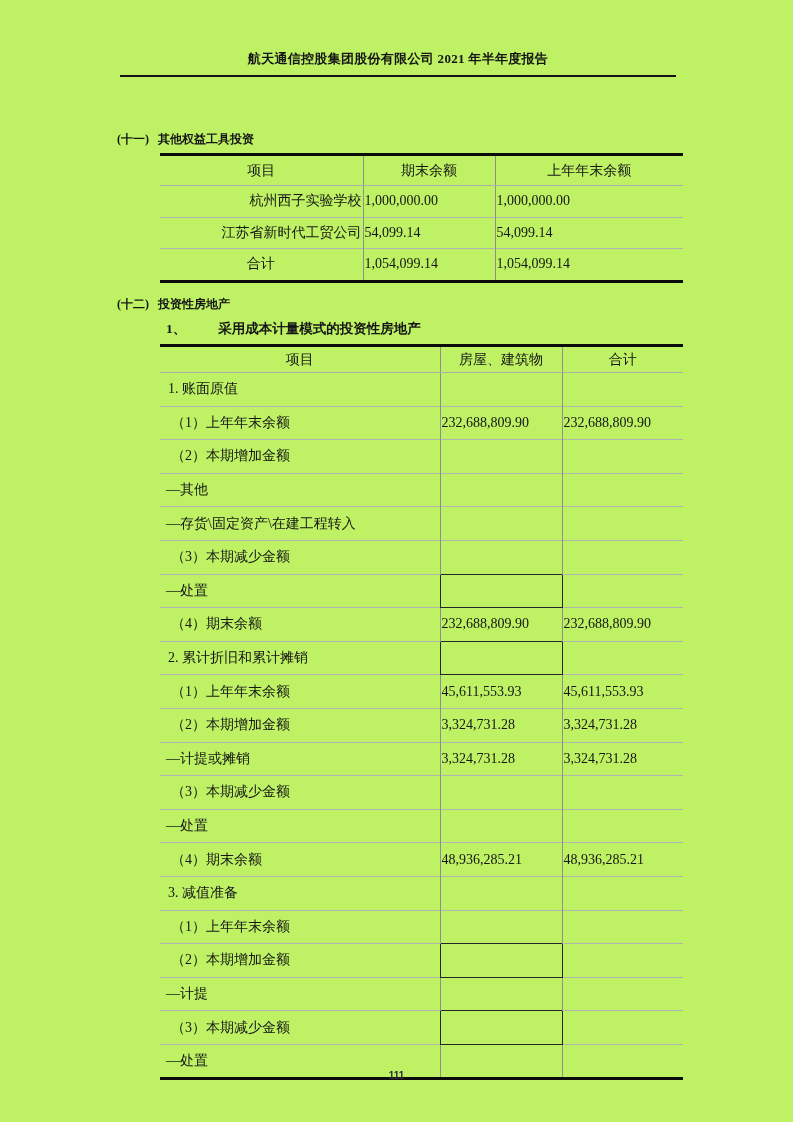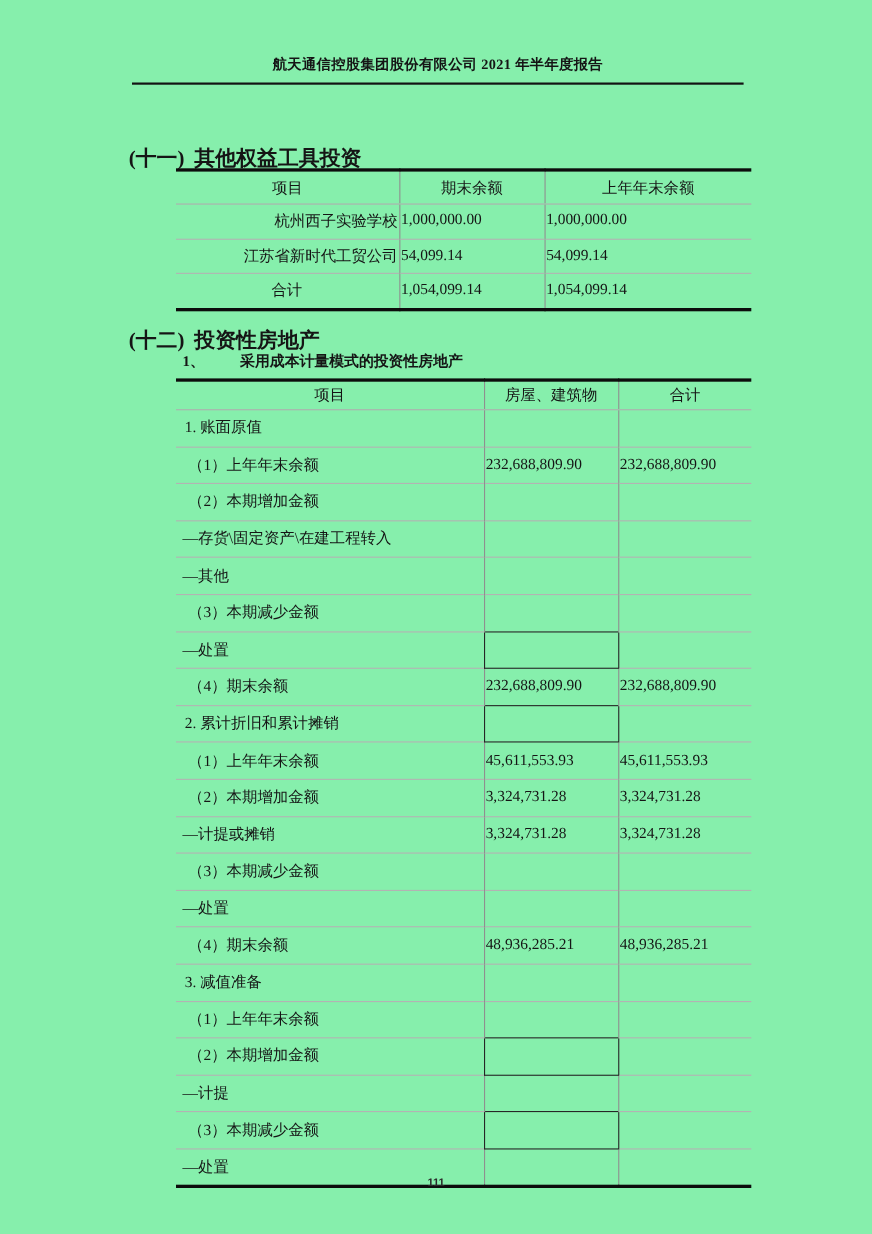--- a/index.html
+++ b/index.html
@@ -1,35 +1,35 @@
 <!DOCTYPE html>
 <html><head>
 <meta charset="utf-8">
 <style>
   html, body { margin:0; padding:0; background:#ffffff; }
   .page {
     position:relative;
     width:793px; height:1122px;
-    background:#86efac;
+    background:#bef264;
     font-family:"Liberation Serif","DejaVu Serif",serif;
     color:#151515;
     overflow:hidden;
   }
 
   
   .doc-header {
     position:absolute; left:120px; top:50px; width:556px;
     text-align:center; font-size:13px; font-weight:bold;
     letter-spacing:0.3px;
     padding-bottom:7px;
     border-bottom:2.5px solid #131313;
   }
 
   
-  .sec-head { position:absolute; display:flex; font-weight:bold; font-size:19px; white-space:nowrap; }
+  .sec-head { position:absolute; display:flex; font-weight:bold; font-size:12px; white-space:nowrap; }
   #sec11-head { left:117px; top:131px; }
   #sec12-head { left:117px; top:296px; }
   .sec-label { margin-right:9px; }
 
   .subsec-head { position:absolute; left:166px; top:320px; display:flex; font-weight:bold; font-size:13.5px; white-space:nowrap; }
   .subsec-num { margin-right:32px; }
 
   
   table {
     position:absolute; left:160px;
@@ -152,26 +152,26 @@
         <td class="lbl sub">（1）上年年末余额</td>
         <td class="num">232,688,809.90</td>
         <td class="num">232,688,809.90</td>
       </tr>
       <tr>
         <td class="lbl sub">（2）本期增加金额</td>
         <td class="num"></td>
         <td class="num"></td>
       </tr>
       <tr>
+        <td class="lbl dash">—其他</td>
+        <td class="num"></td>
+        <td class="num"></td>
+      </tr>
+      <tr>
         <td class="lbl dash">—存货\固定资产\在建工程转入</td>
-        <td class="num"></td>
-        <td class="num"></td>
-      </tr>
-      <tr>
-        <td class="lbl dash">—其他</td>
         <td class="num"></td>
         <td class="num"></td>
       </tr>
       <tr>
         <td class="lbl sub">（3）本期减少金额</td>
         <td class="num"></td>
         <td class="num"></td>
       </tr>
       <tr>
         <td class="lbl dash">—处置</td>

